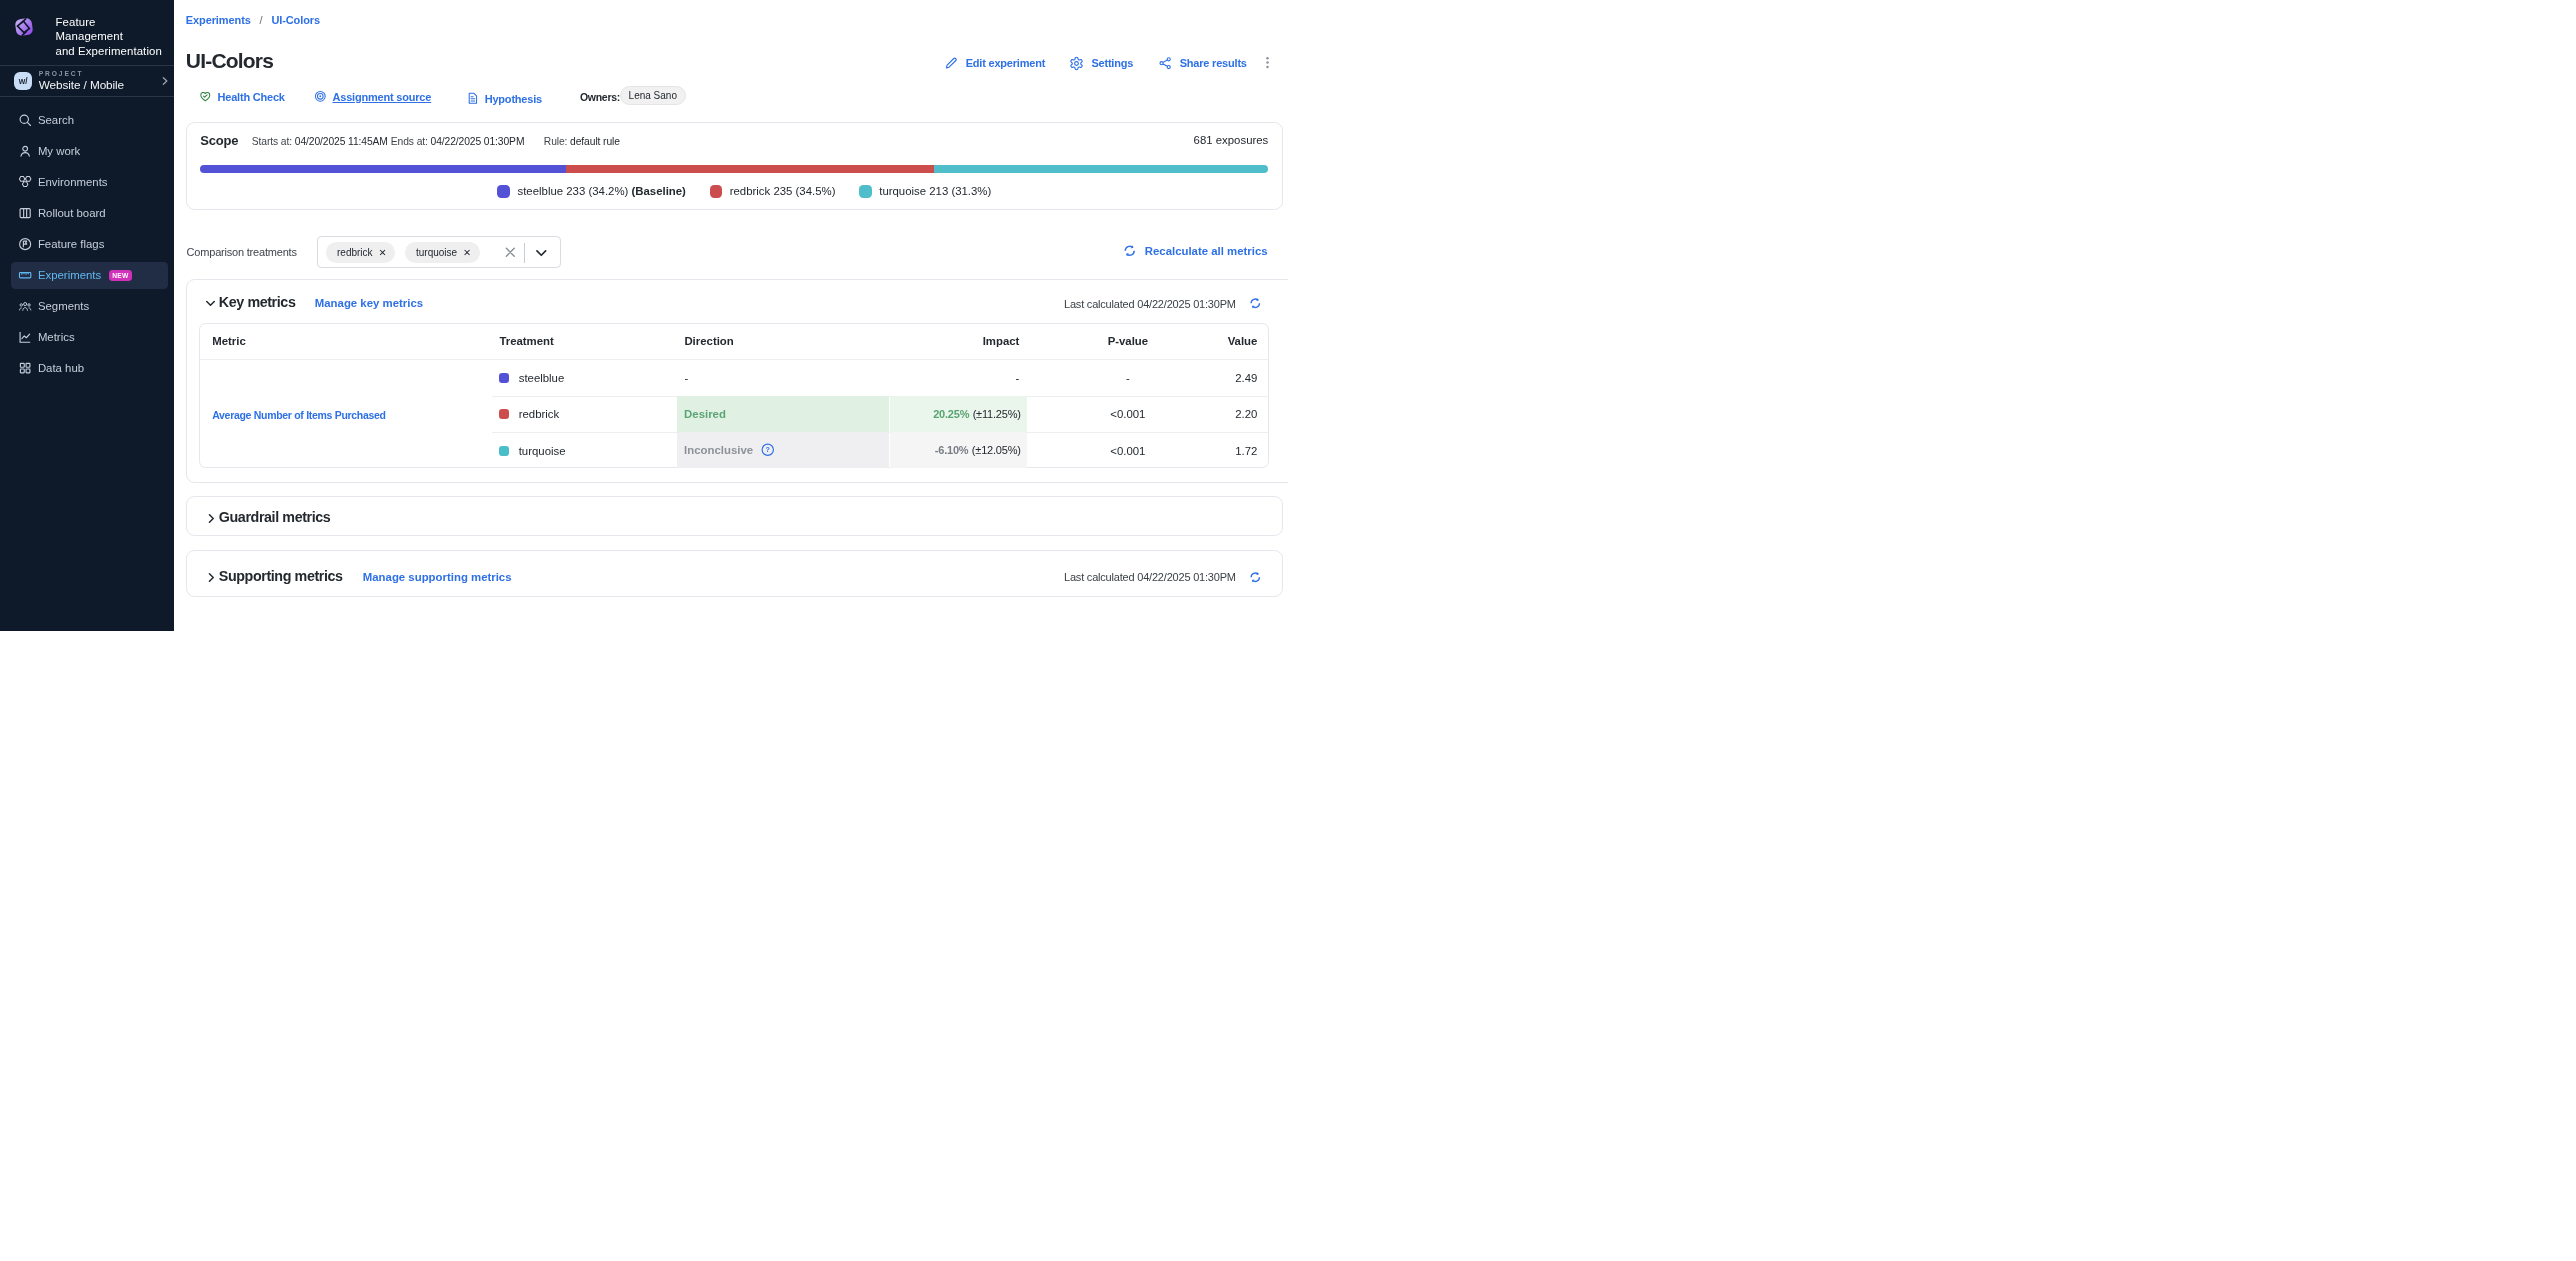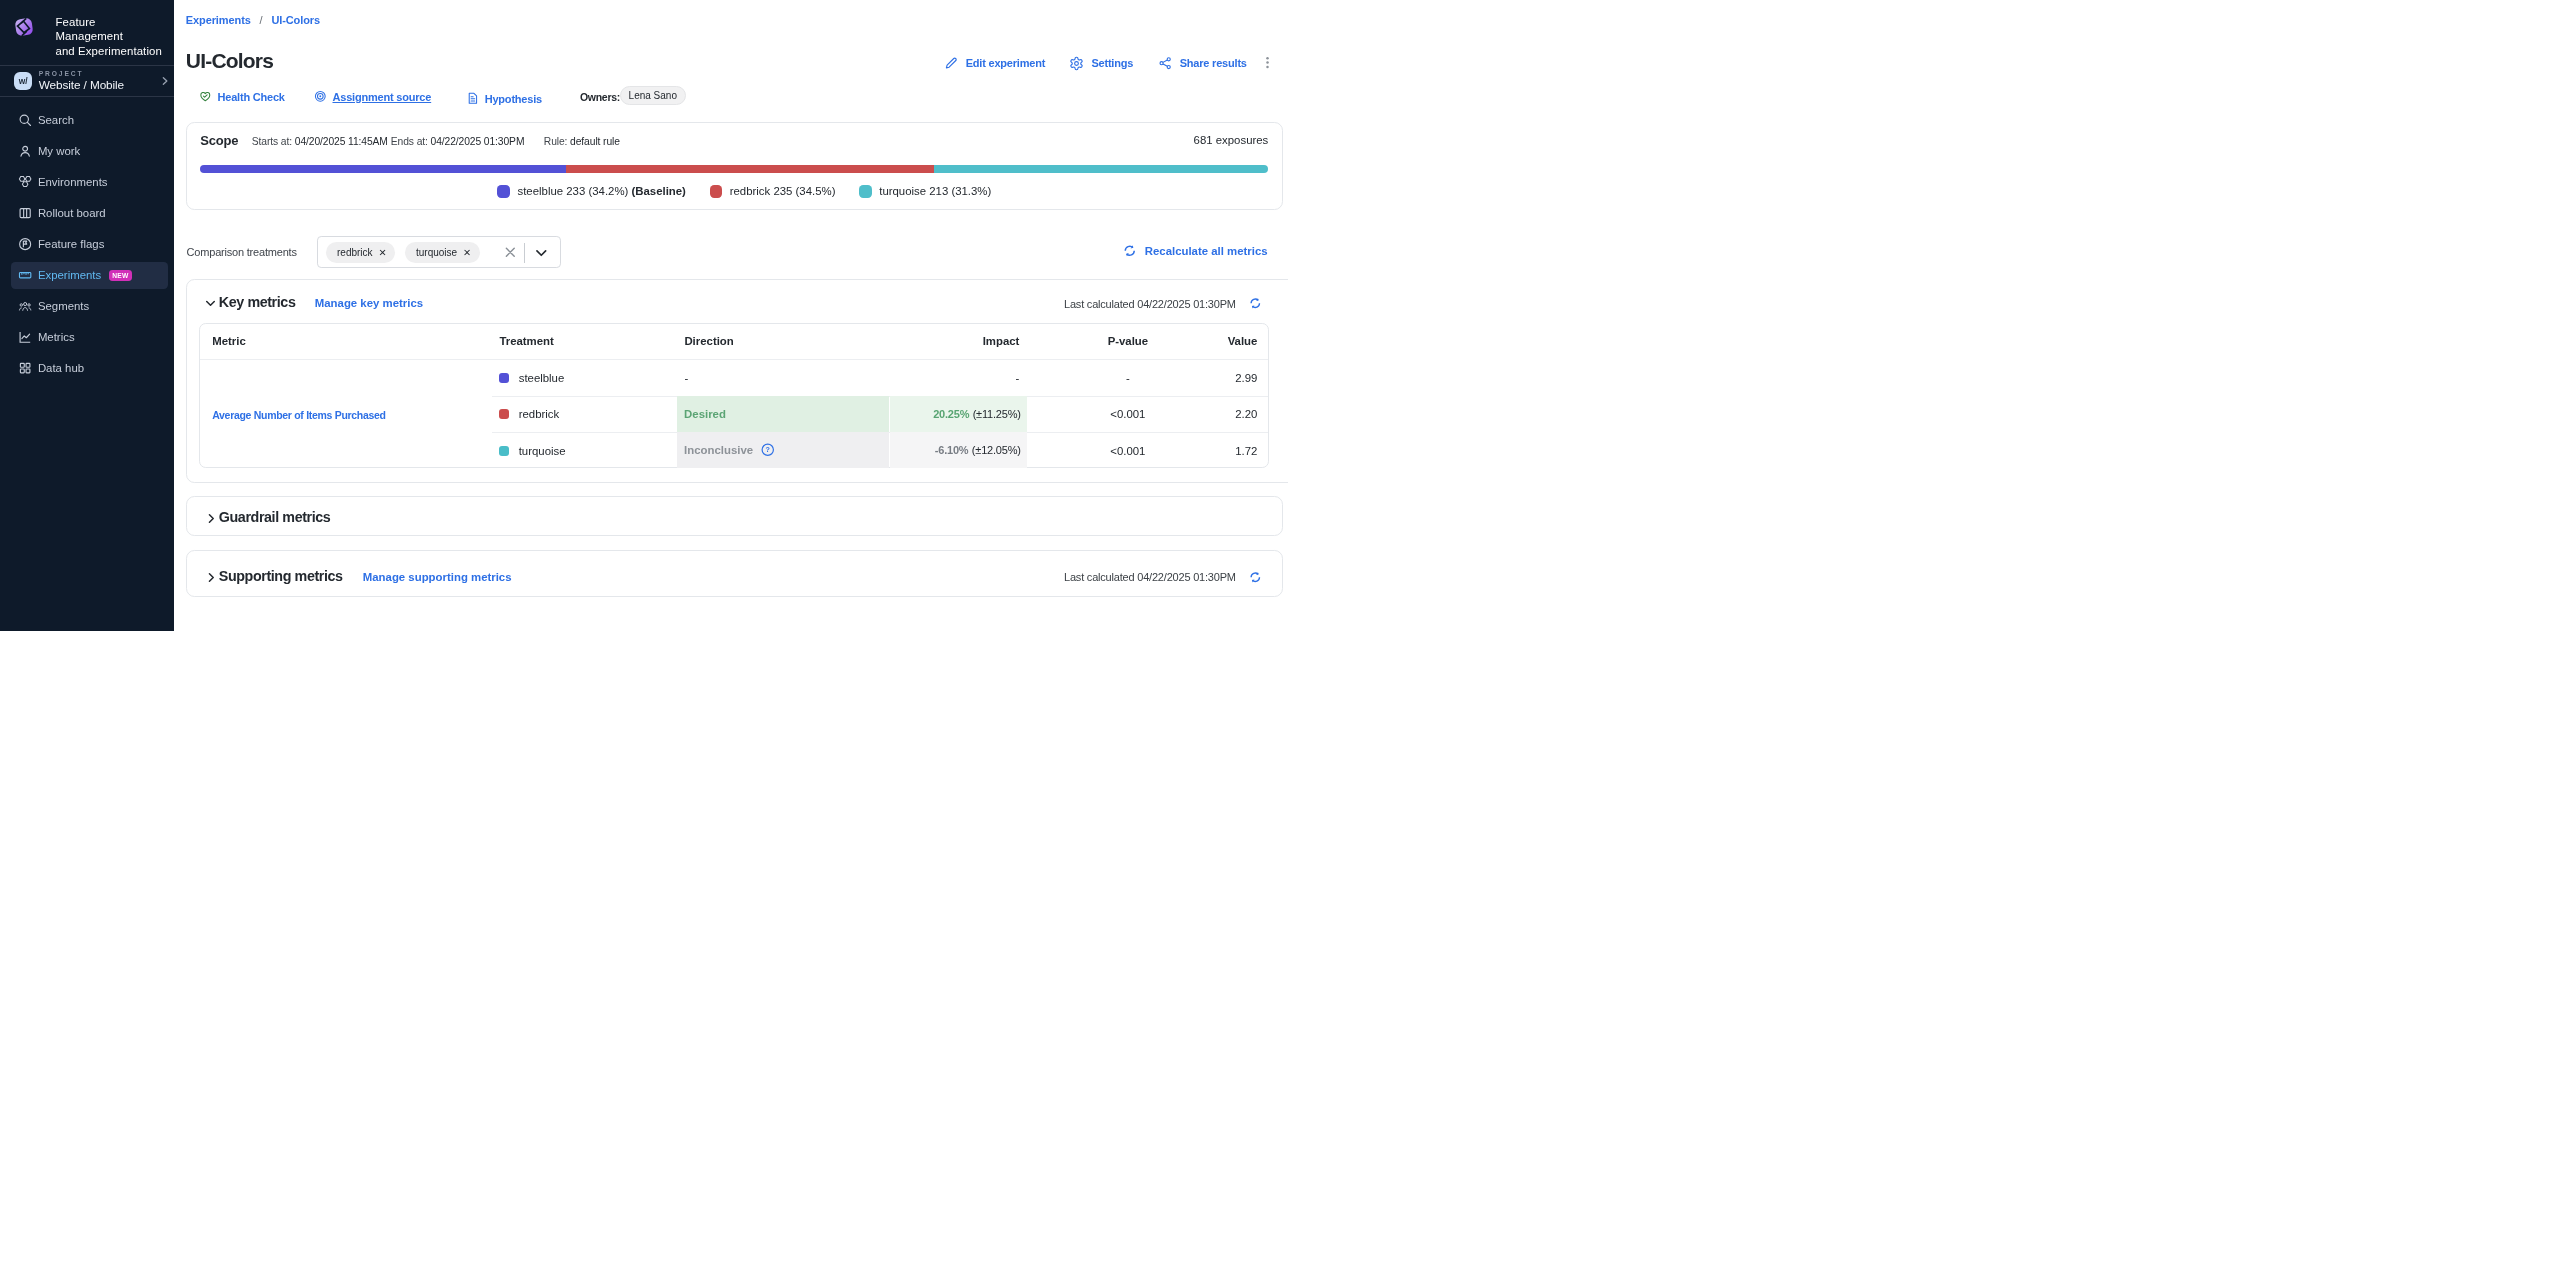--- a/index.html
+++ b/index.html
@@ -265,21 +265,21 @@
               <text x="8" y="11" font-size="8.5" font-weight="700" fill="#2e70e5" text-anchor="middle">?</text>
             </svg></div>
         <div class="cell impI"><b style="color:#787d84;">-6.10%</b> (±12.05%)</div>
         <div class="mlink">Average Number of Items Purchased</div>
         <div class="trow" style="top:36px;"><span class="tsw" style="background:#5351d6;"></span>steelblue</div>
         <div class="trow" style="top:72px;"><span class="tsw" style="background:#cb4d4d;"></span>redbrick</div>
         <div class="trow" style="top:109px;"><span class="tsw" style="background:#49bdc8;"></span>turquoise</div>
         <div class="num" style="top:36px;left:484px;">-</div>
         <div class="num" style="top:36px;left:691px;width:128px;text-align:right;">-</div>
         <div class="num" style="top:36px;left:894px;width:67px;text-align:center;">-</div>
-        <div class="num" style="top:36px;left:990px;width:67px;text-align:right;">2.99</div>
+        <div class="num" style="top:36px;left:990px;width:67px;text-align:right;">2.49</div>
         <div class="num" style="top:72px;left:894px;width:67px;text-align:center;">&lt;0.001</div>
         <div class="num" style="top:72px;left:990px;width:67px;text-align:right;">2.20</div>
         <div class="num" style="top:109px;left:894px;width:67px;text-align:center;">&lt;0.001</div>
         <div class="num" style="top:109px;left:990px;width:67px;text-align:right;">1.72</div>
       </div>
     </div>
     <div class="card" id="guardcard">
       <div style="position:absolute;left:0;top:11.8px;width:1095px;height:18.5px;">
         <svg style="position:absolute;left:19.4px;top:4.2px;" width="11" height="11" viewBox="0 0 16 16" fill="none" stroke="#24292f" stroke-width="2.2" stroke-linecap="round" stroke-linejoin="round">
             <path d="M5 2.5L10.5 8L5 13.5"></path>

